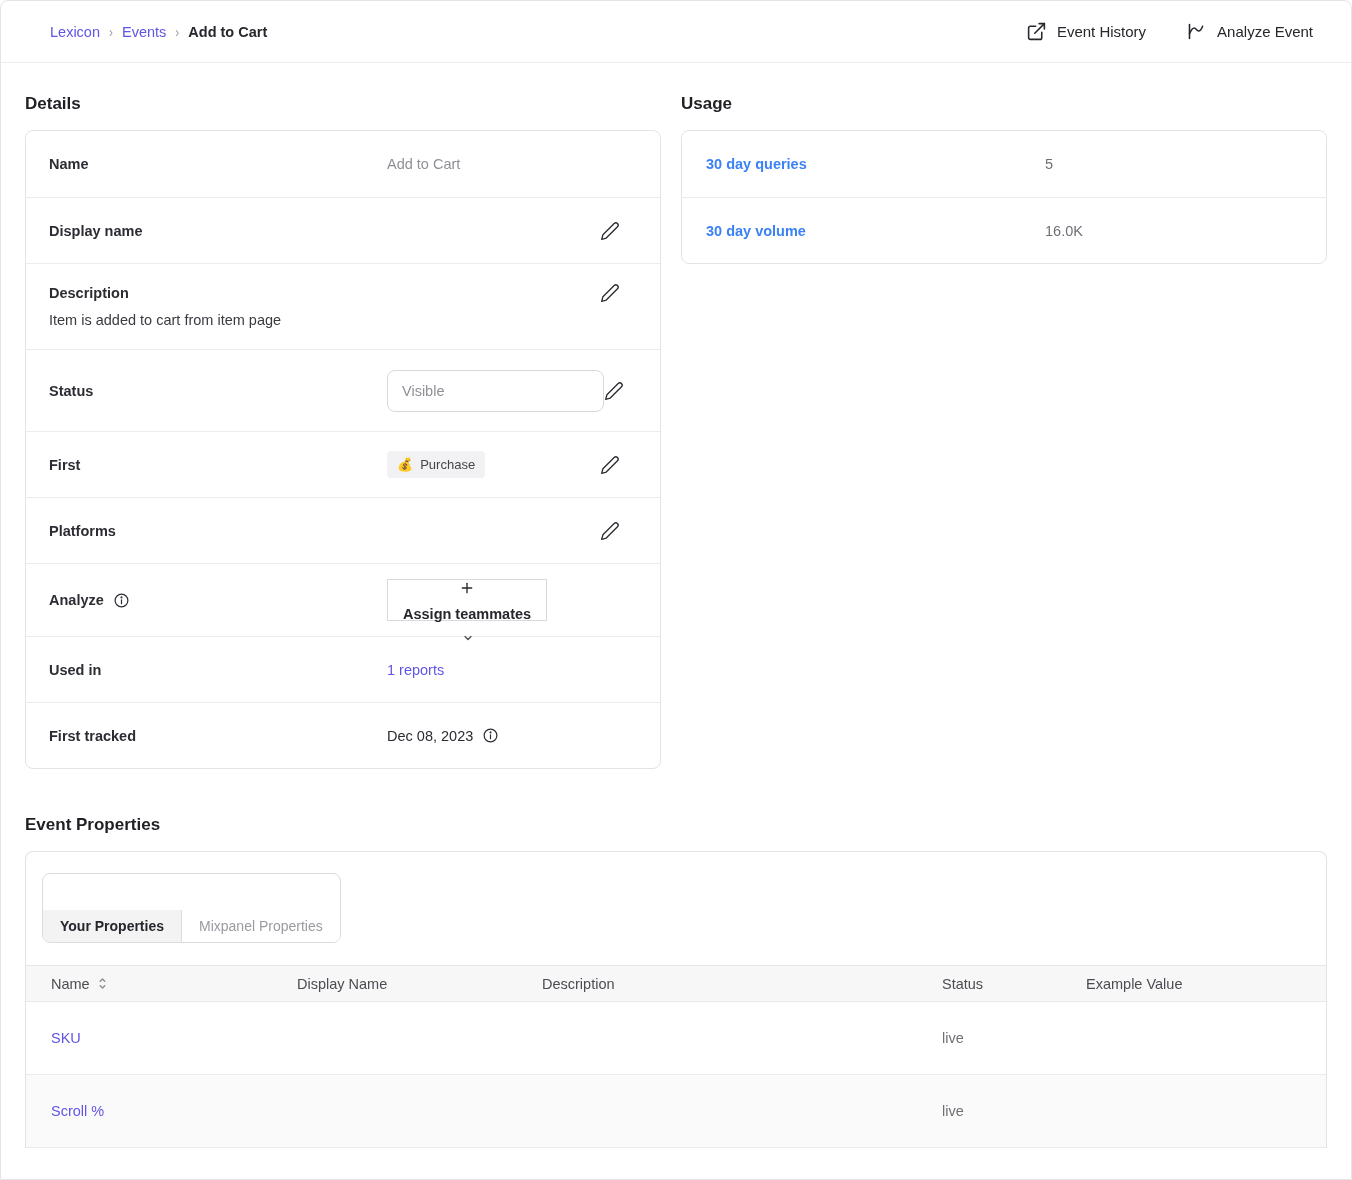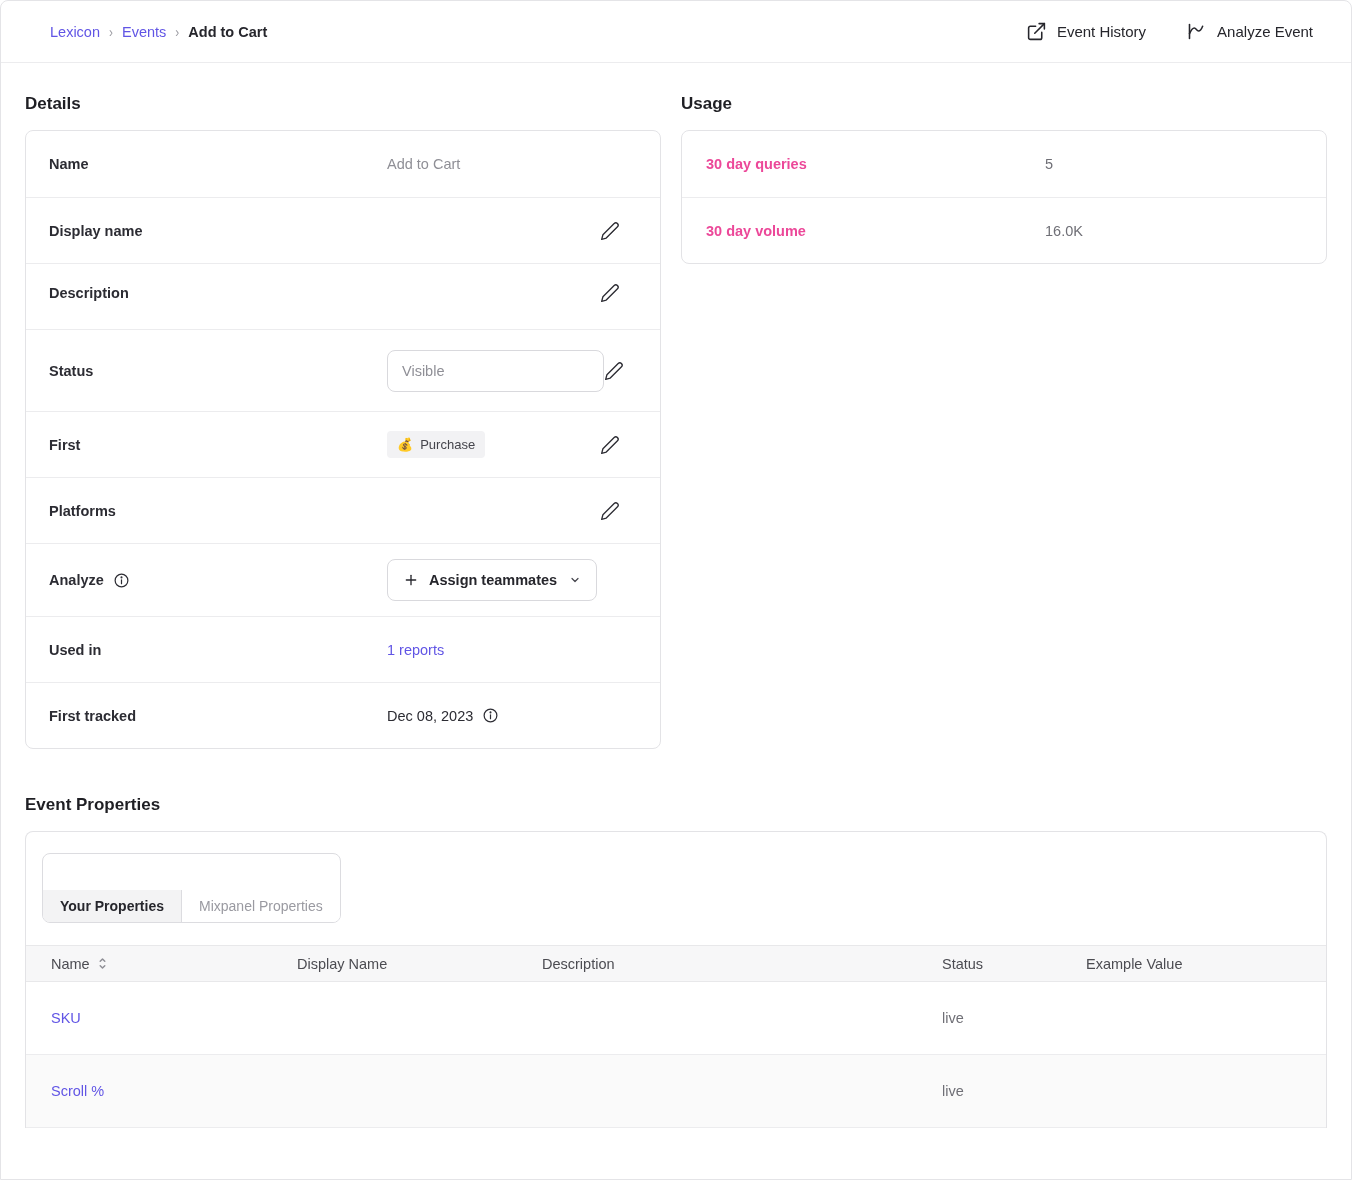--- a/index.html
+++ b/index.html
@@ -68,32 +68,33 @@
   .status-input::placeholder { color: #8f8f96; opacity: 1; }
   .tag-chip {
     display: inline-flex; align-items: center; gap: 7px;
     background: #f2f2f4; border-radius: 4px; padding: 6px 10px;
     font-size: 13px; color: #45454c;
   }
   .row-owners, .row-image { min-height: 73px; }
   .outline-btn {
     display: inline-flex; align-items: center; gap: 10px;
     height: 42px; padding: 0 15px;
-    border: 1px solid #d9d9dd; border-radius: 8px; background: #fff;
+    border: 1px solid #d9d9dd; border-radius: 0; background: #fff;
     font-size: 14.5px; font-weight: 600; color: #26262c; cursor: pointer;
     font-family: inherit;
+    flex-direction: column;
   }
   .outline-btn .chev { color: #45454c; margin-left: 2px; }
   .link { color: #6155e5; font-size: 14.5px; text-decoration: none; cursor: pointer; }
   .info-icon { color: #2c2c33; display: inline-flex; }
 
   
   .usage-row { display: flex; align-items: center; min-height: 66px; padding: 0 24px; border-top: 1px solid #ececee; }
   .usage-row:first-child { border-top: none; }
-  .usage-label { width: 339px; flex-shrink: 0; font-size: 14.5px; font-weight: 600; color: #ec4899; }
+  .usage-label { width: 339px; flex-shrink: 0; font-size: 14.5px; font-weight: 600; color: #3b82f6; }
   .usage-value { font-size: 14.5px; color: #6f6f76; }
 
   
   .props-section { margin-top: 46px; }
   .props-card { border: 1px solid #e3e3e6; border-radius: 8px 8px 0 0; border-bottom: none; background: #fff; }
   .tabs-wrap { padding: 21px 16px 22px 16px; }
   .tab-group { display: inline-flex; border: 1px solid #dcdce0; border-radius: 8px; overflow: hidden; }
   .tab { padding: 8px 17px; font-size: 14px; cursor: pointer; background: #fff; border: none; font-family: inherit; margin-top: 36px; }
   .tab.active { background: #f3f3f4; color: #26262c; font-weight: 600; border-right: 1px solid #dcdce0; }
   .tab.inactive { color: #9a9aa1; }
@@ -176,20 +177,21 @@
             <div class="desc-top">
               <div class="detail-label">Description</div>
               <button class="edit-btn">
                 <span style="display:flex">
                   <svg width="20" height="20" viewBox="0 0 24 24" fill="none" stroke="currentColor" stroke-width="1.6" stroke-linecap="round" stroke-linejoin="round">
                       <path d="M17 3a2.83 2.83 0 0 1 4 4L7.5 20.5 2 22l1.5-5.5L17 3z"></path>
                     </svg>
                 </span>
               </button>
             </div>
+            <div class="desc-text">Item is added to cart from item page</div>
           </div>
 
           <div class="detail-row row-status">
             <div class="detail-label">Status</div>
             <input class="status-input" placeholder="Visible" style="">
             <button class="edit-btn">
               <span style="display:flex">
                 <svg width="20" height="20" viewBox="0 0 24 24" fill="none" stroke="currentColor" stroke-width="1.6" stroke-linecap="round" stroke-linejoin="round">
                     <path d="M17 3a2.83 2.83 0 0 1 4 4L7.5 20.5 2 22l1.5-5.5L17 3z"></path>
                   </svg>

